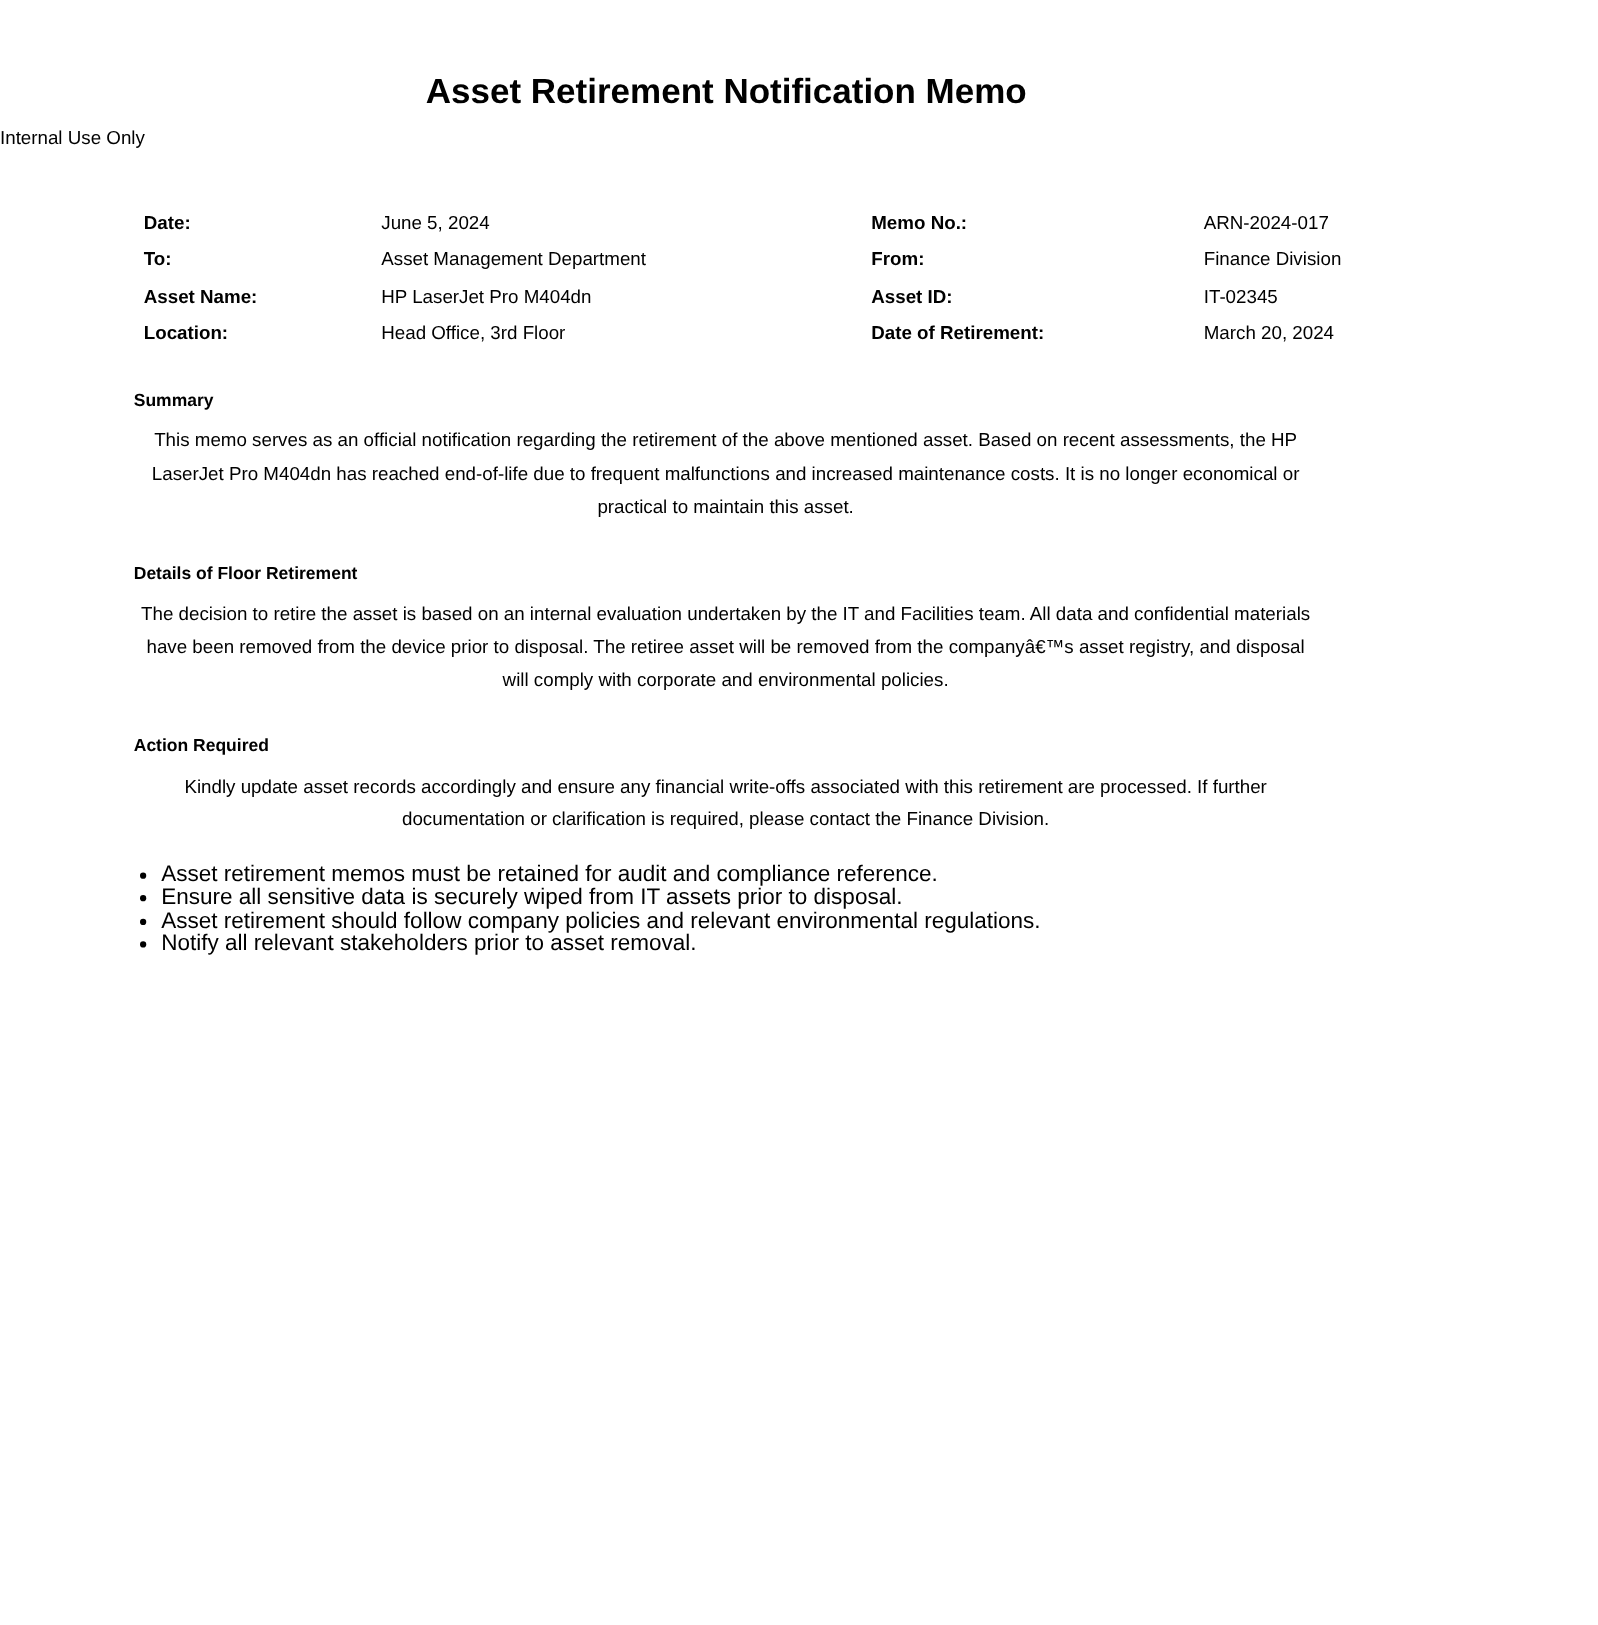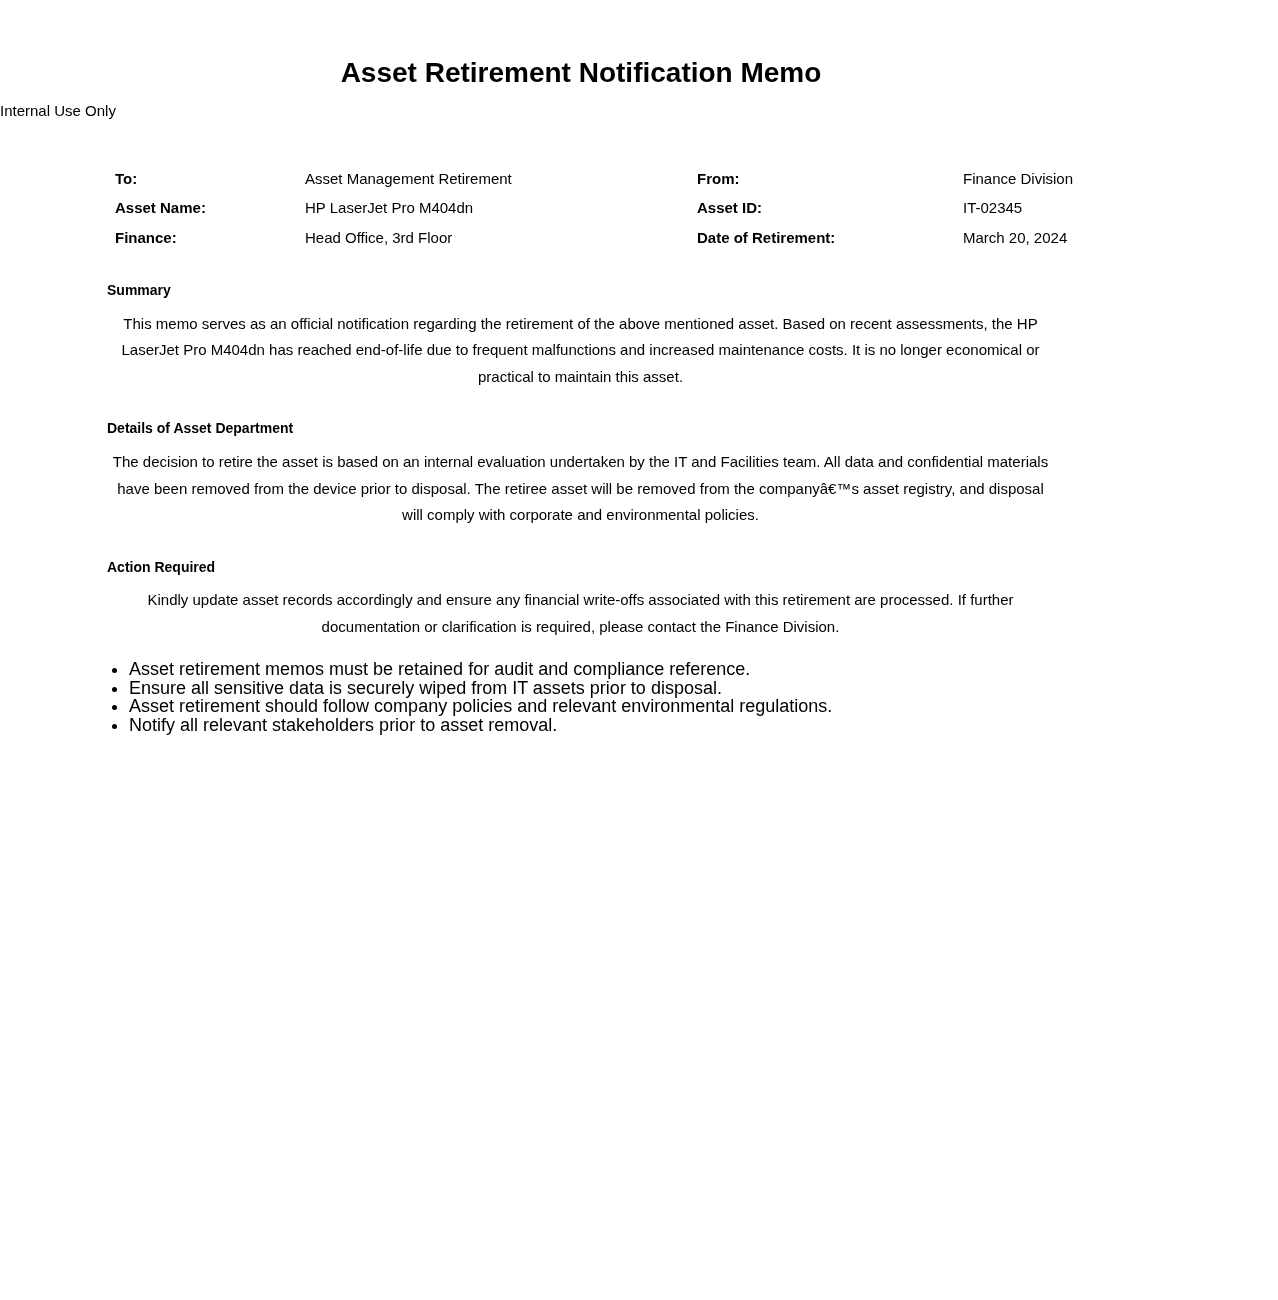--- a/index.html
+++ b/index.html
@@ -83,49 +83,55 @@
 
   <table class="meta-table">
     <colgroup>
       <col class="c1">
         <col class="c2">
         <col class="c3">
         <col class="c4">
     </colgroup>
     <tbody>
       <tr>
+        <td class="meta-label">Date:</td>
+        <td>June 5, 2024</td>
+        <td class="meta-label">Memo No.:</td>
+        <td>ARN-2024-017</td>
+      </tr>
+      <tr>
         <td class="meta-label">To:</td>
-        <td>Asset Management Retirement</td>
+        <td>Asset Management Department</td>
         <td class="meta-label">From:</td>
         <td>Finance Division</td>
       </tr>
       <tr>
         <td class="meta-label">Asset Name:</td>
         <td>HP LaserJet Pro M404dn</td>
         <td class="meta-label">Asset ID:</td>
         <td>IT-02345</td>
       </tr>
       <tr>
-        <td class="meta-label">Finance:</td>
+        <td class="meta-label">Location:</td>
         <td>Head Office, 3rd Floor</td>
         <td class="meta-label">Date of Retirement:</td>
         <td>March 20, 2024</td>
       </tr>
     </tbody>
   </table>
 
   <div class="content">
 
     <section>
       <h2 class="section-heading">Summary</h2>
       <p class="section-body">This memo serves as an official notification regarding the retirement of the above mentioned asset. Based on recent assessments, the HP LaserJet Pro M404dn has reached end-of-life due to frequent malfunctions and increased maintenance costs. It is no longer economical or practical to maintain this asset.</p>
     </section>
 
     <section>
-      <h2 class="section-heading">Details of Asset Department</h2>
+      <h2 class="section-heading">Details of Floor Retirement</h2>
       <p class="section-body">The decision to retire the asset is based on an internal evaluation undertaken by the IT and Facilities team. All data and confidential materials have been removed from the device prior to disposal. The retiree asset will be removed from the companyâ€™s asset registry, and disposal will comply with corporate and environmental policies.</p>
     </section>
 
     <section>
       <h2 class="section-heading">Action Required</h2>
       <p class="section-body">Kindly update asset records accordingly and ensure any financial write-offs associated with this retirement are processed. If further documentation or clarification is required, please contact the Finance Division.</p>
     </section>
 
     <section>
       <ul class="notes-list">

